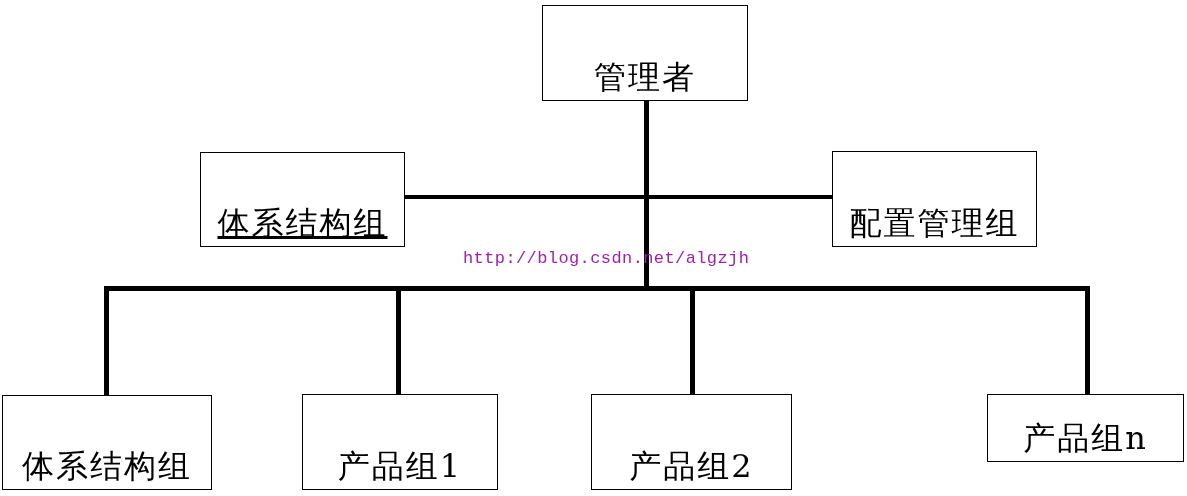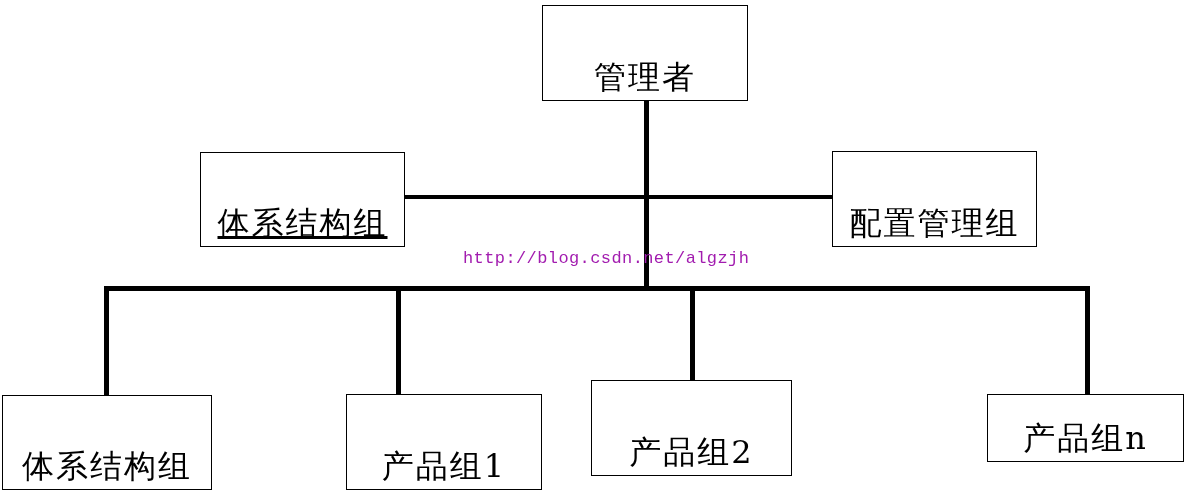--- a/index.html
+++ b/index.html
@@ -73,25 +73,25 @@
   </div>
 
   <div class="node" style="left:832px; top:151px; width:205px; height:96px;">
     <span class="label">配置管理组</span>
   </div>
 
   <div class="node" style="left:2px; top:395px; width:210px; height:95px;">
     <span class="label">体系结构组</span>
   </div>
 
-  <div class="node" style="left:302px; top:394px; width:196px; height:96px;margin-left:44px;">
+  <div class="node" style="left:302px; top:394px; width:196px; height:96px;">
     <span class="label">产品组1</span>
   </div>
 
-  <div class="node" style="left:591px; top:380px; width:201px; height:96px;">
+  <div class="node" style="left:591px; top:394px; width:201px; height:96px;">
     <span class="label">产品组2</span>
   </div>
 
   <div class="node" style="left:987px; top:394px; width:197px; height:68px;">
     <span class="label">产品组n</span>
   </div>
 
   <div class="watermark">http://blog.csdn.net/algzjh</div>
 
 </div>

